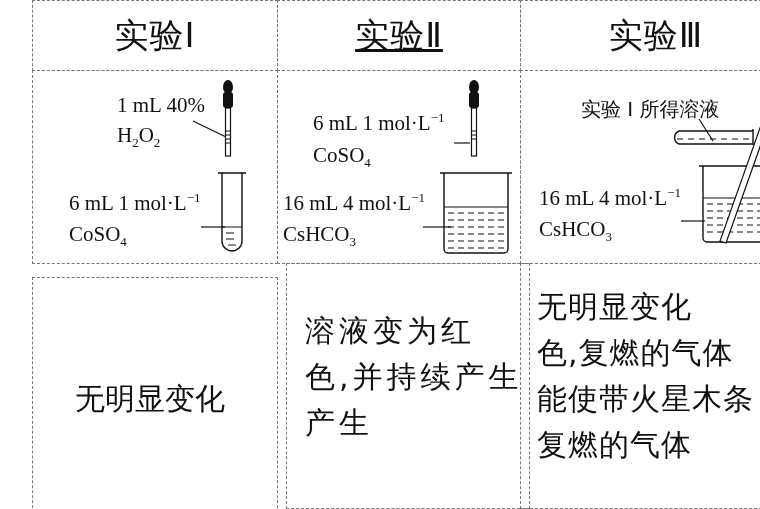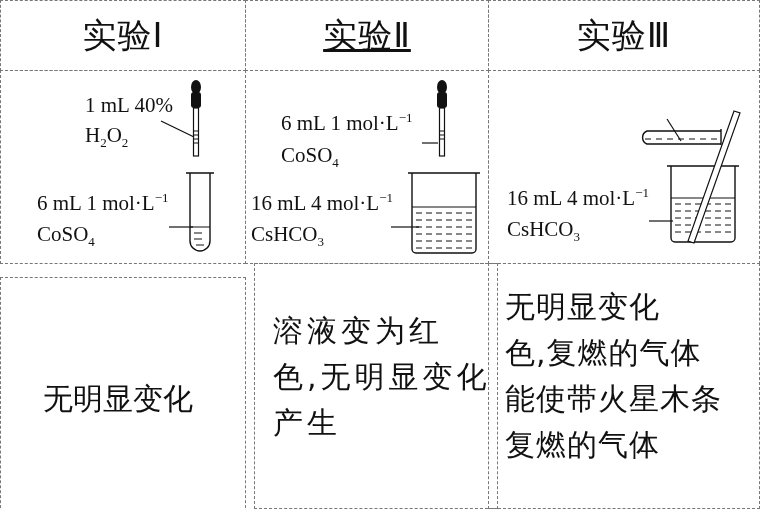--- a/index.html
+++ b/index.html
@@ -1,19 +1,19 @@
 <!DOCTYPE html>
 <html><head>
 <meta charset="utf-8">
 <style>
   html, body { margin: 0; padding: 0; background: #fff; }
   body { width: 760px; height: 509px; overflow: hidden; position: relative;
          font-family: "DejaVu Serif", "Liberation Serif", serif; color: #111; }
   .table { position: absolute; left: 0; top: 0; width: 760px; height: 509px; }
-  .cell { position: absolute; box-sizing: border-box; border: 1.5px dashed #777; }
+  .cell { position: absolute; box-sizing: border-box; border: 1.5px dashed #777; margin-left: 32px; }
   .hdr { display: flex; align-items: center; justify-content: center; font-size: 34px; letter-spacing: 1px; }
   .lbl { position: absolute; font-family: "Liberation Serif", "DejaVu Serif", serif; font-size: 21px; white-space: nowrap; line-height: 1; }
   .cjk { font-family: "DejaVu Sans", sans-serif; }
   .res { position: absolute; font-size: 30px; line-height: 46px; letter-spacing: 4px; }
   svg { position: absolute; overflow: visible; }
   sub, sup { font-size: 13px; }
 </style>
 </head>
 <body>
 
@@ -87,20 +87,21 @@
         <line x1="10" y1="70" x2="66" y2="70" stroke-dasharray="6 4"></line>
         <line x1="10" y1="77" x2="66" y2="77" stroke-dasharray="6 4"></line>
       </g>
     </svg>
     <svg style="left:145px;top:154px;" width="30" height="4">
         <line x1="0" y1="2" x2="28" y2="2" stroke="#111" stroke-width="1.2"></line>
       </svg>
   </div>
 
   <div class="cell" style="left:488px;top:70px;width:272px;height:194px;">
+    <div class="lbl cjk" style="left:60px;top:28px;font-size:20px;">实验 Ⅰ 所得溶液</div>
     <div class="lbl" style="left:18px;top:115px;"><span>16 mL 4 mol·L</span><sup>−1</sup></div>
     <div class="lbl" style="left:18px;top:148px;"><span>CsHCO</span><sub>3</sub></div>
 
     <svg style="left:148px;top:56px;" width="86" height="20" viewBox="0 0 86 20">
       <path d="M84 2 V18 M84 4 H10 A7 7 0 0 0 10 17 H84" fill="none" stroke="#111" stroke-width="1.4"></path>
       <g stroke="#111" stroke-width="1">
           <line x1="8" y1="12" x2="80" y2="12" stroke-dasharray="6 5"></line>
         </g>
     </svg>
     <svg style="left:176px;top:48px;" width="20" height="25">
@@ -126,21 +127,21 @@
         <path d="M50 2 L56 4 L10 134 L4 132 Z" fill="#fff" stroke="#111" stroke-width="1.2"></path>
       </svg>
   </div>
 
   <div class="cell" style="left:0;top:277px;width:246px;height:246px;">
     <div class="res cjk" style="left:42px;top:98px;letter-spacing:0;">无明显变化</div>
   </div>
   <div class="cell" style="left:254px;top:263px;width:244px;height:246px;">
     <div class="res cjk" style="left:18px;top:44px;">
       <div>溶液变为红</div>
-      <div>色,无明显变化</div>
+      <div>色,并持续产生</div>
       <div>产生</div>
     </div>
   </div>
   <div class="cell" style="left:488px;top:263px;width:272px;height:246px;">
     <div class="res cjk" style="left:16px;top:20px;letter-spacing:1px;">
       <div>无明显变化</div>
       <div>色,复燃的气体</div>
       <div>能使带火星木条</div>
       <div>复燃的气体</div>
     </div>

